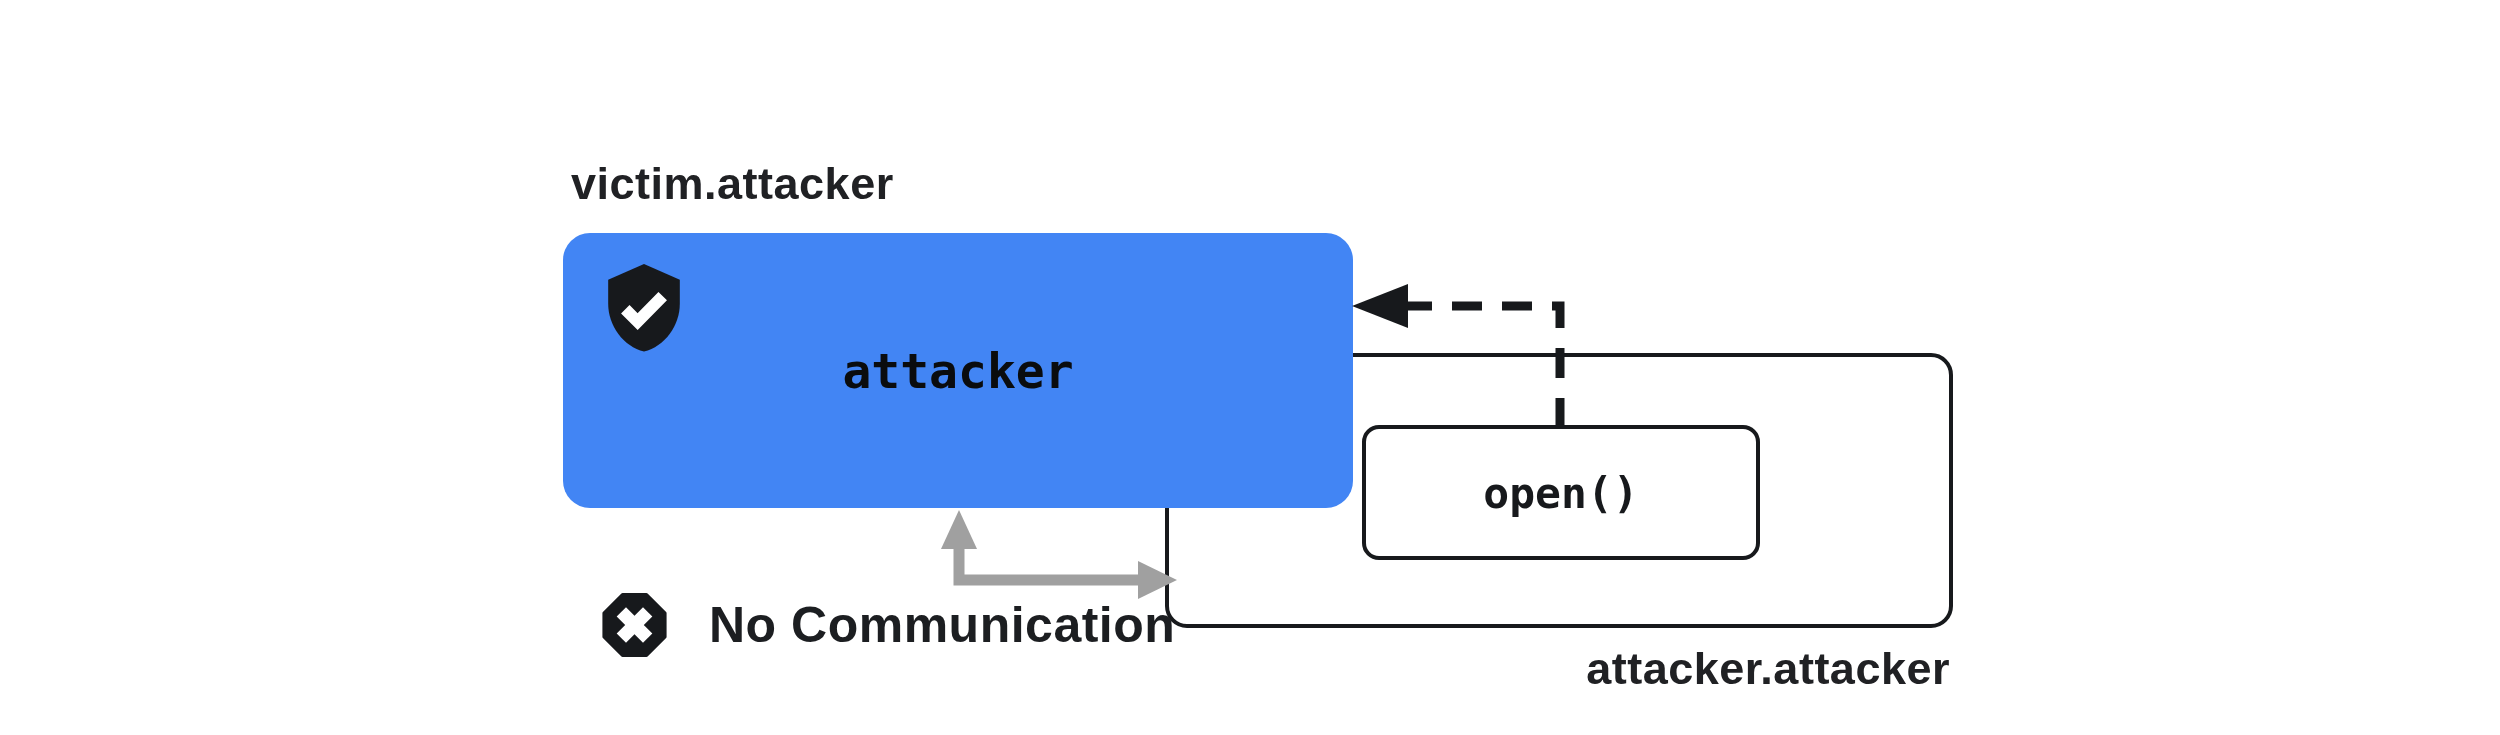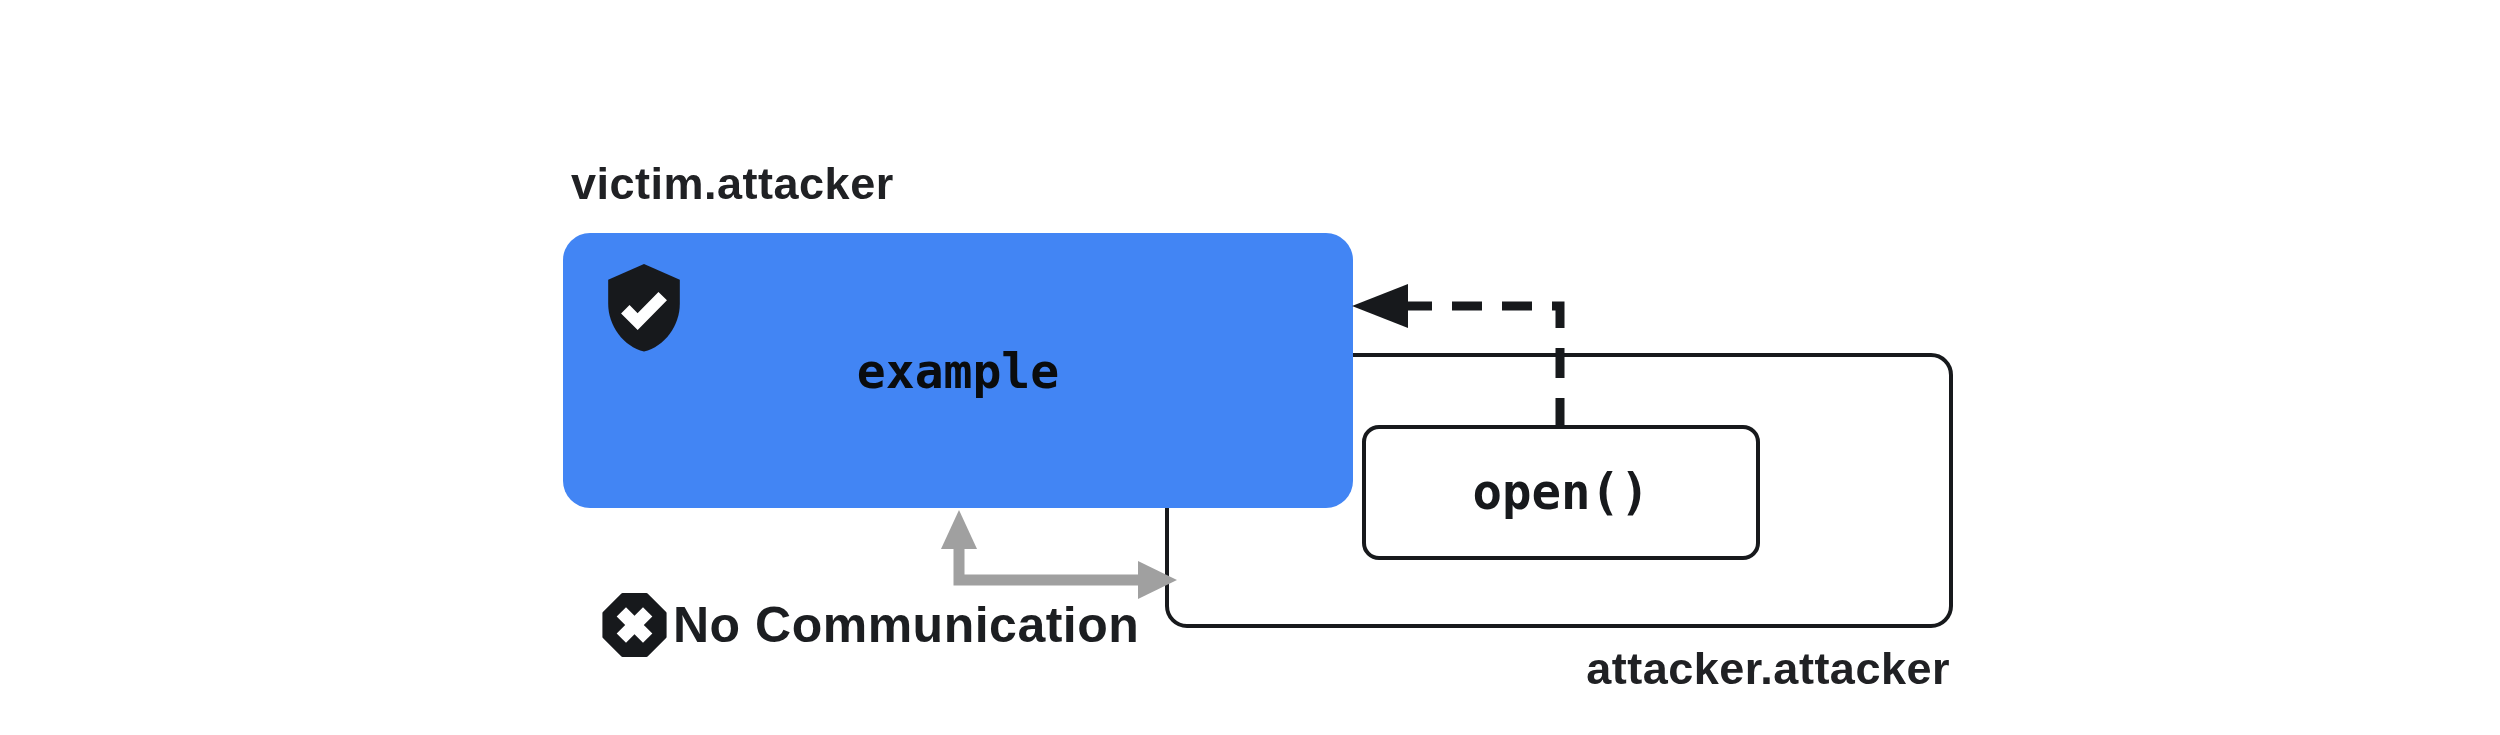--- a/index.html
+++ b/index.html
@@ -66,41 +66,42 @@
     border-radius: 17px;
     box-sizing: border-box;
     z-index: 1;
     display: flex;
     align-items: center;
     justify-content: center;
   }
   .open-box .mono-line {
     font-family: "DejaVu Sans Mono", "Liberation Mono", monospace;
     font-weight: 700;
-    font-size: 49px;
+    font-size: 43px;
     color: #17191c;
     white-space: pre;
   }
 
   .victim-label { left: 571px; top: 160px; }
   .attacker-label {
     left: 1450px; top: 645px;
     width: 500px;
     text-align: right;
   }
 
   .no-comm-group {
     left: 596px; top: 585px;
     height: 80px;
     display: flex;
     align-items: center;
     z-index: 2;
   }
   .no-comm-icon { width: 77px; height: 78px; }
   .no-comm-text {
+    margin-left: 36px;
     font-weight: 700;
     font-size: 50px;
     color: #1c1e21;
     letter-spacing: 0.5px;
     white-space: nowrap;
   }
 
   .arrow-layer {
     left: 0; top: 0;
     width: 2500px; height: 735px;
@@ -119,21 +120,21 @@
 
   <div class="abs open-box">
     <span class="mono-line">open()</span>
   </div>
 
   <div class="abs victim-box">
     <svg class="abs shield-icon-wrap" viewBox="2.2 0.6 19.6 23.2" preserveAspectRatio="xMidYMid meet">
       <path d="M12 1 L3 5 v6 c0 5.55 3.84 10.74 9 12 c5.16 -1.26 9 -6.45 9 -12 V5 Z" fill="#17191c"></path>
       <polyline points="7.3,12.4 10.4,15.5 16.7,9.1" fill="none" stroke="#ffffff" stroke-width="3"></polyline>
     </svg>
-    <div class="mono-line">example</div>
+    <div class="mono-line">attacker</div>
   </div>
 
   <div class="abs domain-label attacker-label">attacker.attacker</div>
 
   <div class="abs no-comm-group">
     <svg class="no-comm-icon" viewBox="0 0 24 24" preserveAspectRatio="xMidYMid meet">
       <path d="M15.73 2.5 H8.27 L2.5 8.27 v7.46 L8.27 21.5 h7.46 L21.5 15.73 V8.27 Z" fill="#17191c" stroke="#17191c" stroke-width="1" stroke-linejoin="round"></path>
       <g stroke="#ffffff" stroke-width="4.1" stroke-linecap="butt">
         <line x1="7.9" y1="7.9" x2="16.1" y2="16.1"></line>
         <line x1="16.1" y1="7.9" x2="7.9" y2="16.1"></line>

